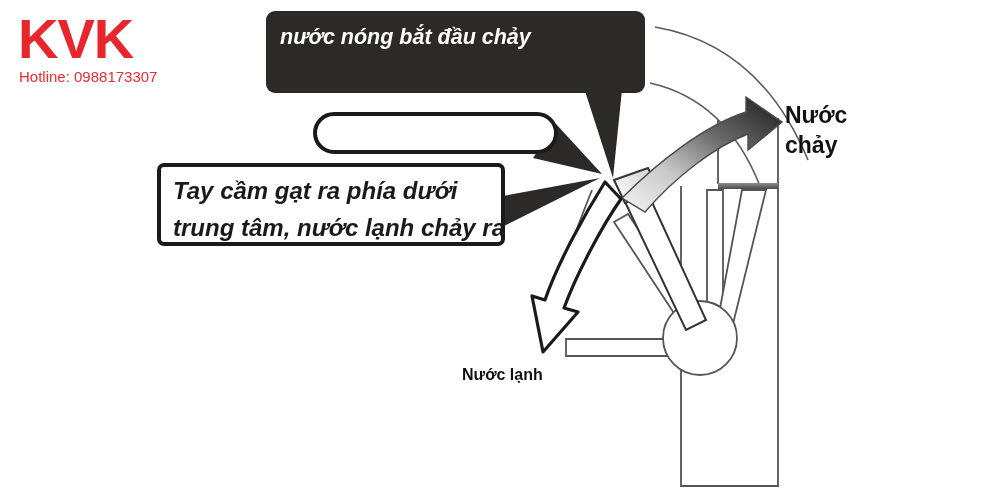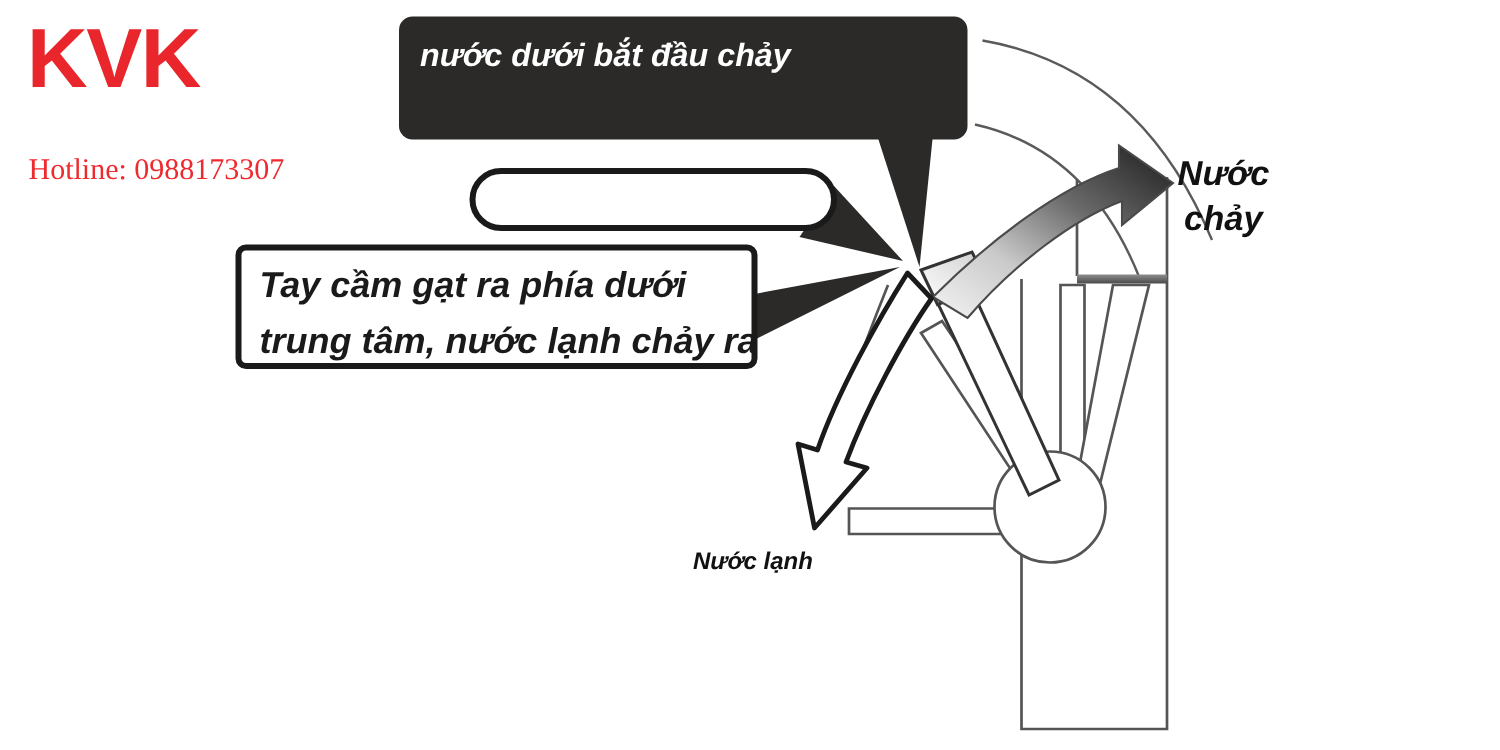--- a/index.html
+++ b/index.html
@@ -34,27 +34,26 @@
     font-family: "Liberation Sans", sans-serif;
     font-weight: bold;
     font-size: 56px;
     line-height: 58px;
     letter-spacing: -1px;
     color: #e8262b;
     margin: 0;
     padding: 0 0 0 4px;
   }
   #brand-hotline {
-    font-family: Liberation Serif, serif;
-    font-size: 20px;
+    font-family: Liberation Sans, sans-serif;
+    font-size: 15px;
     line-height: 18px;
     color: #ee2a2f;
     padding-left: 5px;
     white-space: nowrap;
-    margin-top: 36px;
   }
 
   
   .callout-text {
     position: absolute;
     font-style: italic;
     font-weight: bold;
     white-space: nowrap;
   }
 
@@ -108,25 +107,23 @@
   #callout-cold-text {
     left: 173px;
     top: 172px;
     font-size: 24px;
     line-height: 37px;
     color: #1a1a1a;
   }
 
   .flow-label {
     position: absolute;
-    font-style: italic;
     font-weight: bold;
     color: #111111;
     white-space: nowrap;
-    text-align: center;
   }
   #label-hot-water {
     left: 785px;
     top: 100px;
     font-size: 23px;
     line-height: 30px;
   }
   #label-cold-water {
     left: 462px;
     top: 362px;
@@ -215,21 +212,21 @@
     </g>
   </svg>
 
   <div id="brand">
     <div id="brand-wordmark">KVK</div>
     <div id="brand-hotline">Hotline: 0988173307</div>
   </div>
 
   <div id="callout-hot-box"></div>
   <div class="callout-text" id="callout-hot-text">
-    <div>nước dưới bắt đầu chảy</div>
+    <div>nước nóng bắt đầu chảy</div>
   </div>
 
   <div id="callout-click-box"></div>
 
   <div id="callout-cold-box"></div>
   <div class="callout-text" id="callout-cold-text">
     <div>Tay cầm gạt ra phía dưới</div>
     <div>trung tâm, nước lạnh chảy ra</div>
   </div>
 

